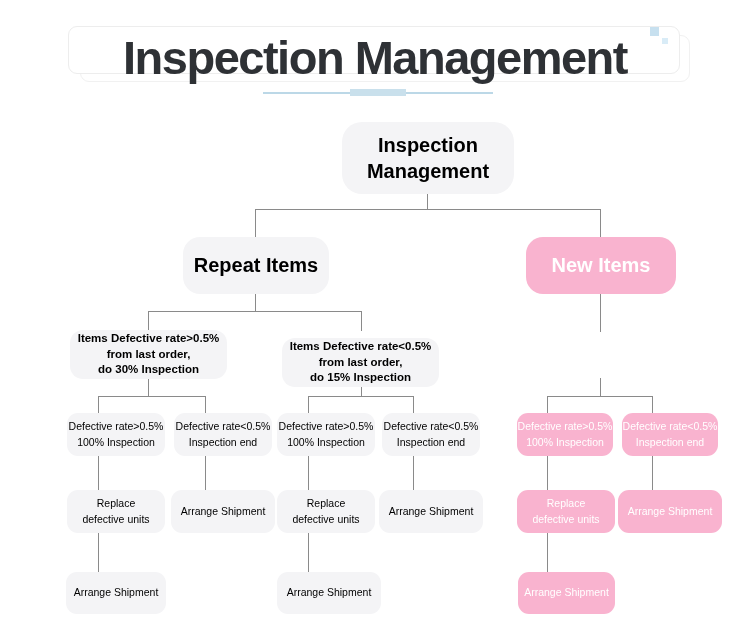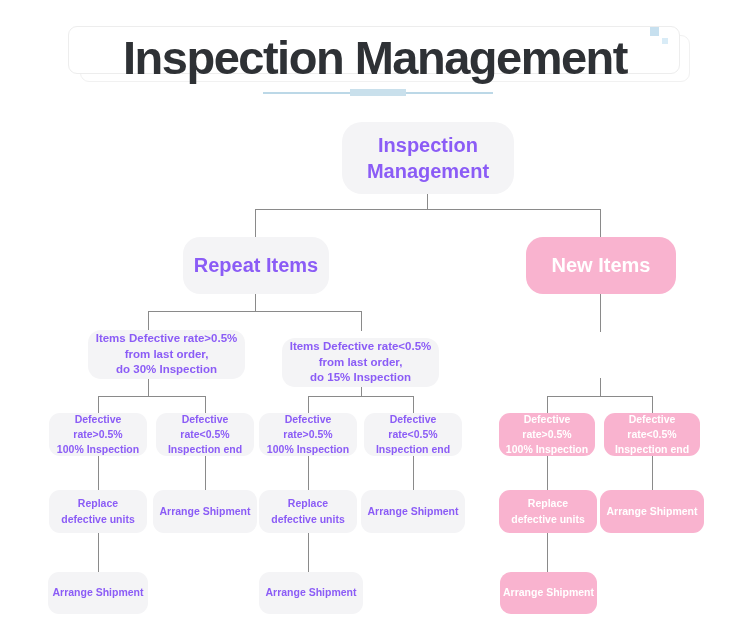--- a/index.html
+++ b/index.html
@@ -24,33 +24,33 @@
   .sq2 { left:662px; top:38px; width:6px; height:6px; background:#d9ecf7; }
   .underline-thin  { position:absolute; left:263px; top:92px; width:230px; height:2px; background:#bcd8e7; }
   .underline-thick { position:absolute; left:350px; top:89px; width:56px; height:7px; background:#c9e0ec; }
 
   
   .line { position:absolute; background:#8a8a8a; z-index:1; }
   .node {
     position:absolute; z-index:2;
     display:flex; align-items:center; justify-content:center;
     text-align:center; white-space:pre-line;
-    background:#f4f4f6; color:#8b5cf6; line-height:1.32;
+    background:#f4f4f6; color:#000000; line-height:1.32;
   }
   .node.pink { background:#f9b3cf; color:#ffffff; }
 
   .n-root  { left:342px; top:122px; width:172px; height:72px; border-radius:20px; font-size:20px; font-weight:bold; }
   .n-l2    { font-size:20px; font-weight:bold; border-radius:17px; }
   .n-rep   { left:183px; top:237px; width:146px; height:57px; }
   .n-new   { left:526px; top:237px; width:150px; height:57px; }
   .n-l3    { font-size:11.5px; font-weight:bold; border-radius:13px; line-height:1.38; }
-  .n-rhigh { left:88px;  top:330px; width:157px; height:49px; }
+  .n-rhigh { left:70px;  top:330px; width:157px; height:49px; }
   .n-rlow  { left:282px; top:330px; width:157px; height:49px;margin-top:8px; }
   .n-ninsp { left:526px; top:331px; width:150px; height:47px; font-size:13px; }
-  .n-sm    { font-size:10.5px; font-weight:bold; border-radius:11px; line-height:1.45; }
+  .n-sm    { font-size:10.5px; font-weight:normal; border-radius:11px; line-height:1.45;margin-left:18px; }
   .n-c1 { left:49px;  top:413px; width:98px;  height:43px; }
   .n-c2 { left:156px; top:413px; width:98px;  height:43px; }
   .n-c3 { left:259px; top:413px; width:98px;  height:43px; }
   .n-c4 { left:364px; top:413px; width:98px;  height:43px; }
   .n-c5 { left:499px; top:413px; width:96px;  height:43px; }
   .n-c6 { left:604px; top:413px; width:96px;  height:43px; }
   .n-r1 { left:49px;  top:490px; width:98px;  height:43px; }
   .n-a2 { left:153px; top:490px; width:104px; height:43px; }
   .n-r3 { left:259px; top:490px; width:98px;  height:43px; }
   .n-a4 { left:361px; top:490px; width:104px; height:43px; }

